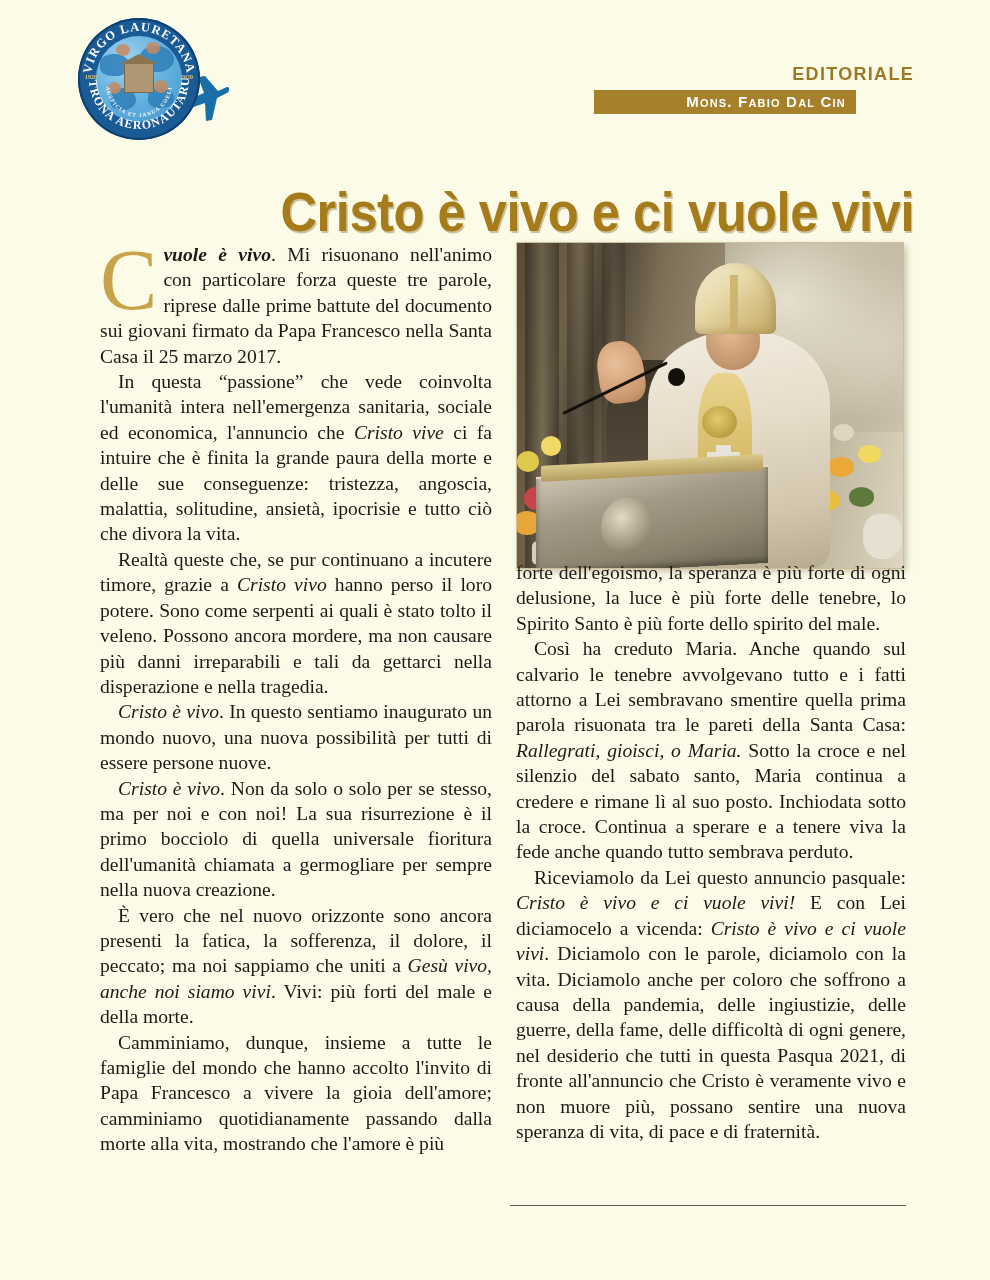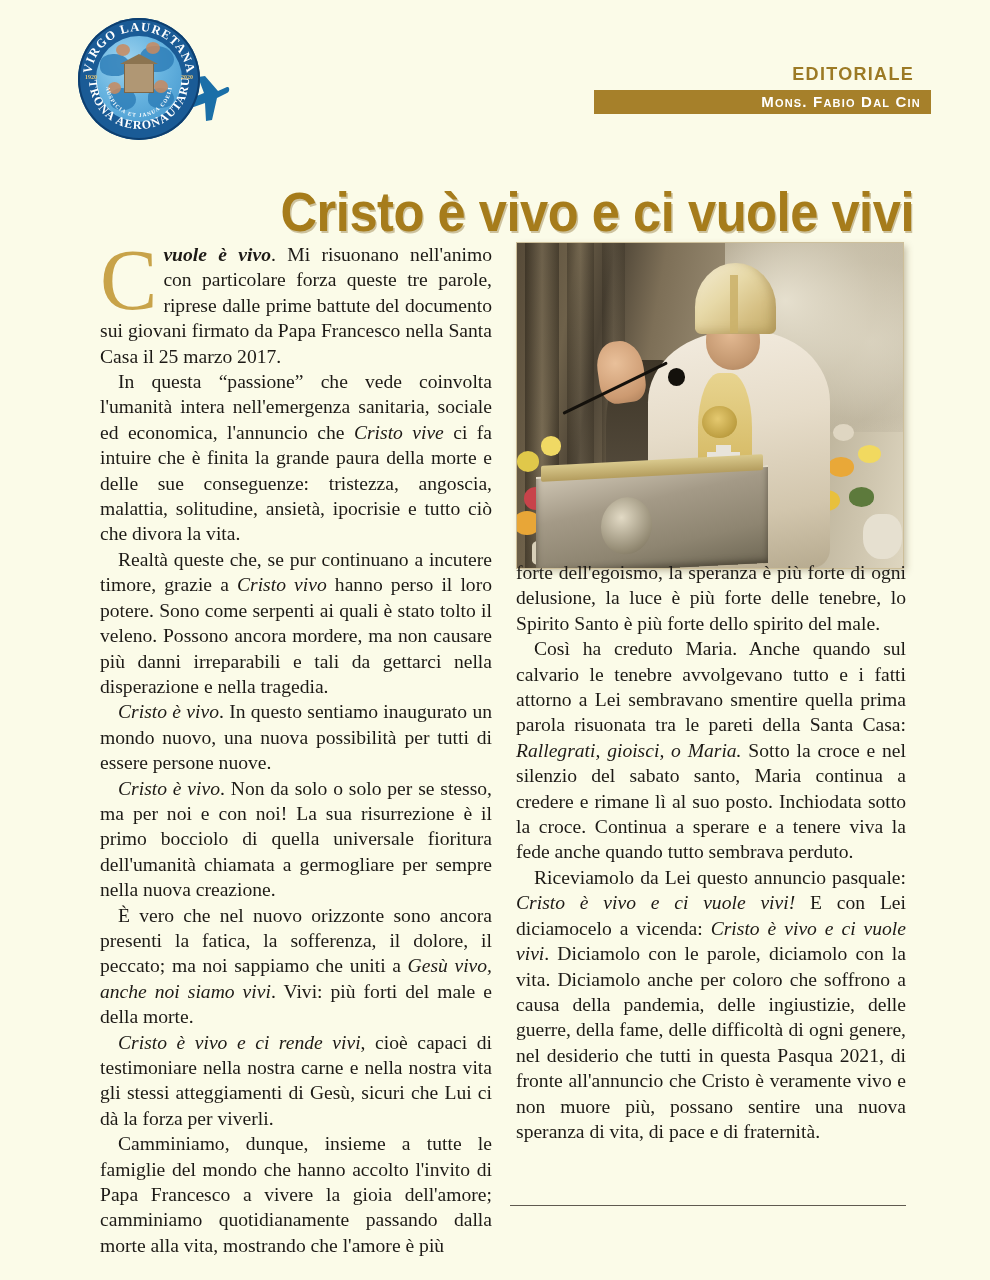--- a/index.html
+++ b/index.html
@@ -108,21 +108,21 @@
     font-family: "Liberation Sans", sans-serif;
     font-weight: bold;
     font-size: 18px;
     letter-spacing: 1.3px;
     color: #9c7a25;
   }
   .author-bar {
     position: absolute;
     left: 594px;
     top: 90px;
-    width: 337px;
+    width: 262px;
     height: 24px;
     background: #a6802a;
   }
   .author-bar span {
     position: absolute;
     right: 10px;
     top: 3px;
     color: #ffffff;
     font-family: "Liberation Sans", sans-serif;
     font-weight: bold;
@@ -458,21 +458,20 @@
     </div>
   </div>
 
   <div class="col col-left">
       <p class="noindent"><span class="dropcap">C</span><span class="bi">vuole è vivo</span><span>. Mi risuonano nell'animo con particolare forza queste tre parole, riprese dalle prime battute del documento sui giovani firmato da Papa Francesco nella Santa Casa il 25 marzo 2017.</span></p>
       <p><span>In questa “passione” che vede coinvolta l'umanità intera nell'emergenza sanitaria, sociale ed economica, l'annuncio che </span><i>Cristo vive</i><span> ci fa intuire che è finita la grande paura della morte e delle sue conseguenze: tristezza, angoscia, malattia, solitudine, ansietà, ipocrisie e tutto ciò che divora la vita.</span></p>
       <p><span>Realtà queste che, se pur continuano a incutere timore, grazie a </span><i>Cristo vivo</i><span> hanno perso il loro potere. Sono come serpenti ai quali è stato tolto il veleno. Possono ancora mordere, ma non causare più danni irreparabili e tali da gettarci nella disperazione e nella tragedia.</span></p>
       <p><i>Cristo è vivo</i><span>. In questo sentiamo inaugurato un mondo nuovo, una nuova possibilità per tutti di essere persone nuove.</span></p>
       <p><i>Cristo è vivo</i><span>. Non da solo o solo per se stesso, ma per noi e con noi! La sua risurrezione è il primo bocciolo di quella universale fioritura dell'umanità chiamata a germogliare per sempre nella nuova creazione.</span></p>
       <p><span>È vero che nel nuovo orizzonte sono ancora presenti la fatica, la sofferenza, il dolore, il peccato; ma noi sappiamo che uniti a </span><i>Gesù vivo, anche noi siamo vivi</i><span>. Vivi: più forti del male e della morte.</span></p>
-      <p><i>Cristo è vivo e ci rende vivi</i><span>, cioè capaci di testimoniare nella nostra carne e nella nostra vita gli stessi atteggiamenti di Gesù, sicuri che Lui ci dà la forza per viverli.</span></p>
       <p><span>Camminiamo, dunque, insieme a tutte le famiglie del mondo che hanno accolto l'invito di Papa Francesco a vivere la gioia dell'amore; camminiamo quotidianamente passando dalla morte alla vita, mostrando che l'amore è più</span></p>
     </div>
 
   <div class="col col-right">
       <p class="noindent"><span>forte dell'egoismo, la speranza è più forte di ogni delusione, la luce è più forte delle tenebre, lo Spirito Santo è più forte dello spirito del male.</span></p>
       <p><span>Così ha creduto Maria. Anche quando sul calvario le tenebre avvolgevano tutto e i fatti attorno a Lei sembravano smentire quella prima parola risuonata tra le pareti della Santa Casa: </span><i>Rallegrati, gioisci, o Maria.</i><span> Sotto la croce e nel silenzio del sabato santo, Maria continua a credere e rimane lì al suo posto. Inchiodata sotto la croce. Continua a sperare e a tenere viva la fede anche quando tutto sembrava perduto.</span></p>
       <p><span>Riceviamolo da Lei questo annuncio pasquale: </span><i>Cristo è vivo e ci vuole vivi!</i><span> E con Lei diciamocelo a vicenda: </span><i>Cristo è vivo e ci vuole vivi</i><span>. Diciamolo con le parole, diciamolo con la vita. Diciamolo anche per coloro che soffrono a causa della pandemia, delle ingiustizie, delle guerre, della fame, delle difficoltà di ogni genere, nel desiderio che tutti in questa Pasqua 2021, di fronte all'annuncio che Cristo è veramente vivo e non muore più, possano sentire una nuova speranza di vita, di pace e di fraternità.</span></p>
     </div>
 
 

